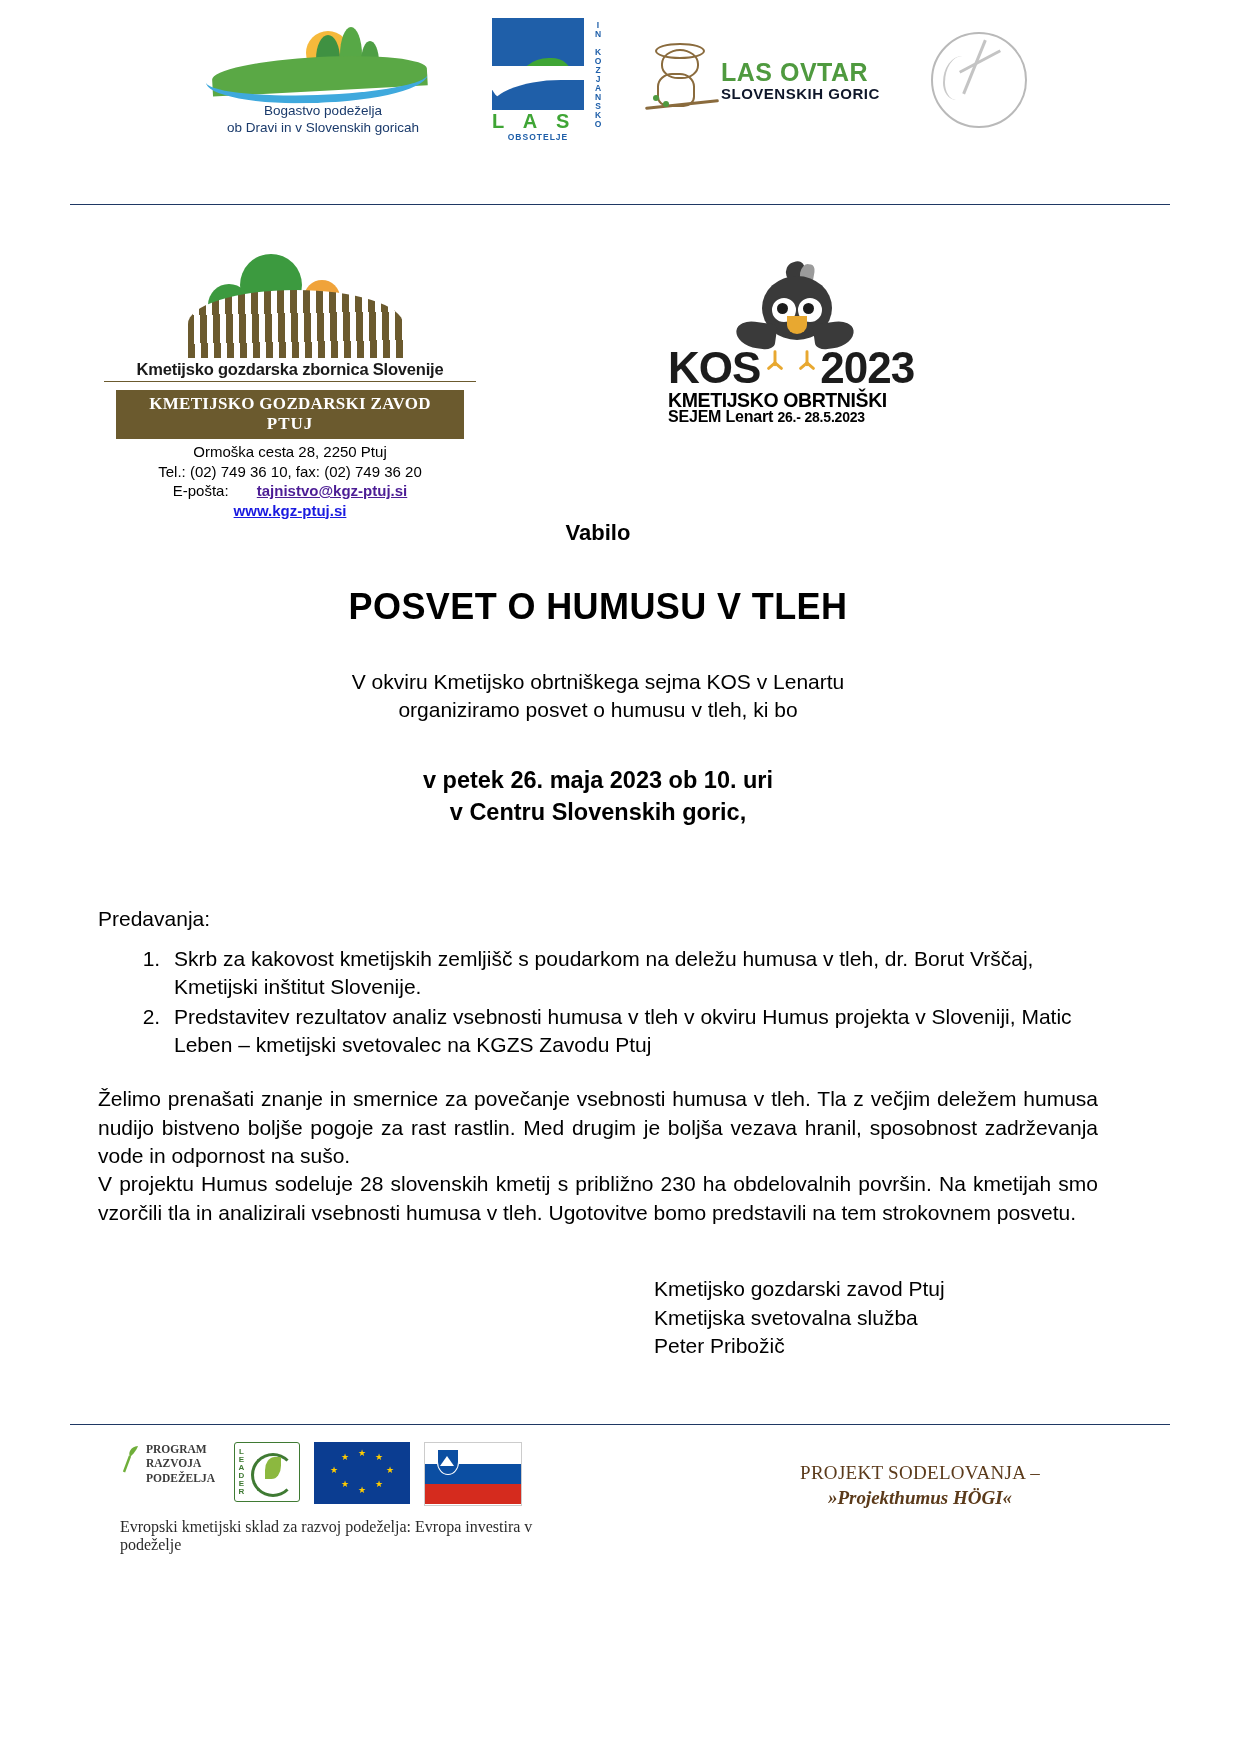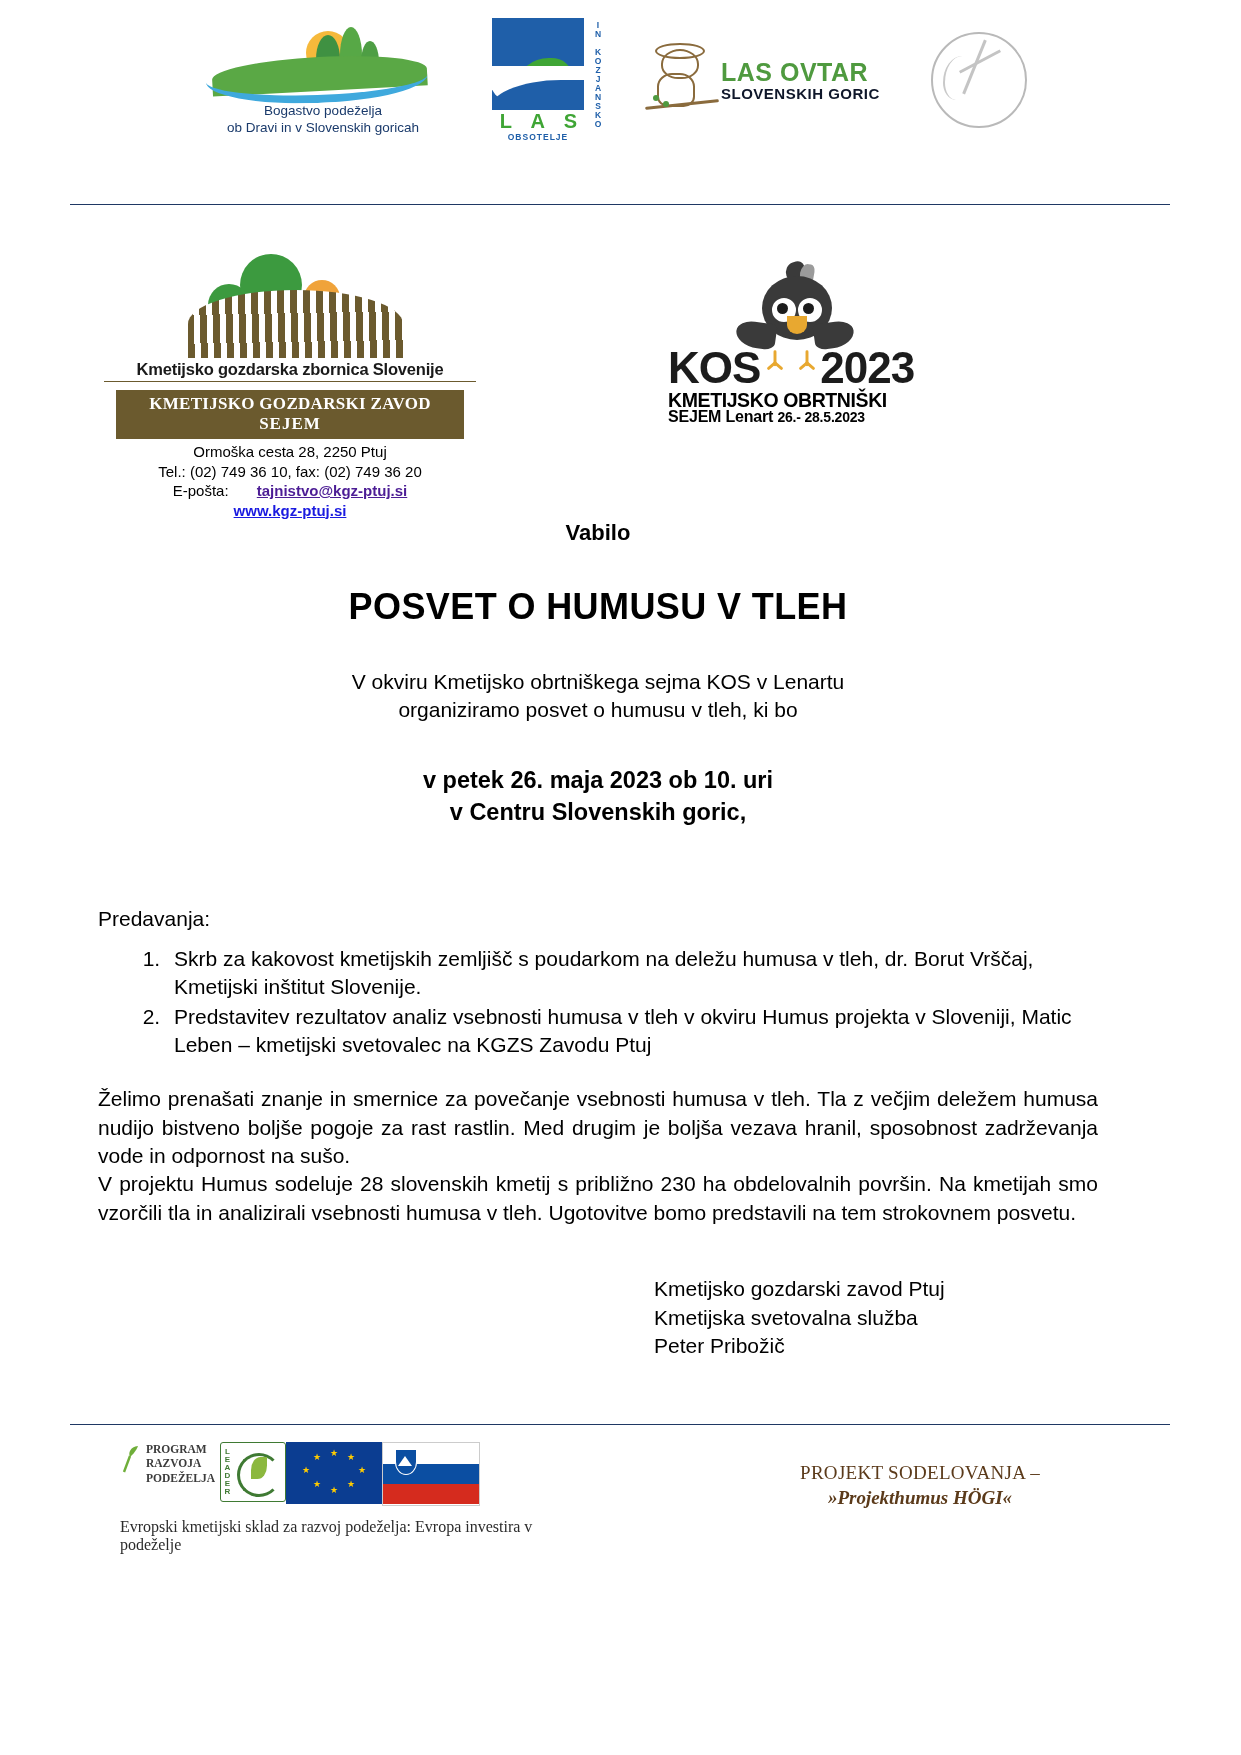--- a/index.html
+++ b/index.html
@@ -53,21 +53,21 @@
   .las-leaf { position:absolute; left:26px; top:40px; width:54px; height:46px; background:#3fa535; border-radius:60% 40% 55% 45%; }
   .las-curve {
     position:absolute; left:-6px; top:48px; width:104px; height:40px;
     background:#ffffff; border-radius:0 0 70% 30% / 0 0 100% 100%;
   }
   .las-curve2 {
     position:absolute; left:-4px; top:62px; width:104px; height:32px;
     background:#1f5fa9; border-radius:70% 0 0 0 / 100% 0 0 0;
   }
   .las-word {
-    position:absolute; left:4px; top:94px; width:92px; text-align:right;
+    position:absolute; left:4px; top:94px; width:92px; text-align:left;
     font-size:20px; font-weight:bold; letter-spacing:7px; color:#3fa535;
   }
   .las-sub {
     position:absolute; left:0px; top:116px; width:100px; text-align:center;
     font-size:8.5px; font-weight:bold; letter-spacing:1px; color:#1f5fa9;
   }
   .las-vert {
     position:absolute; left:92px; top:0px; height:116px; width:22px;
     font-size:8.5px; font-weight:bold; color:#1f5fa9;
     writing-mode:vertical-rl; text-orientation:upright;
@@ -156,21 +156,21 @@
   .pred-label { font-size:21px; margin-top:78px; }
   ol.lectures { font-size:21px; line-height:1.34; margin:14px 0 0 0; padding-left:68px; }
   ol.lectures li { margin-bottom:2px; padding-left:8px; }
   .body-para { font-size:21px; line-height:1.35; text-align:justify; margin-top:26px; }
   .body-para2 { font-size:21px; line-height:1.35; text-align:justify; margin-top:0px; }
   .sign { margin-top:48px; padding-left:556px; font-size:21px; line-height:1.36; }
 
   
   .hr-bot { position:absolute; left:70px; top:1424px; width:1100px; height:0; border-top:1.2px solid #1f3864; }
   .footer { position:absolute; left:70px; top:1436px; width:1100px; height:120px; }
-  .f-logos { position:absolute; left:50px; top:6px; display:flex; align-items:flex-start; }
+  .f-logos { position:absolute; left:50px; top:6px; display:flex; align-items:flex-start; gap:14px; }
   .f-prp { width:100px; position:relative; }
   .prp-mark { position:absolute; left:0; top:2px; width:22px; height:30px; }
   .prp-text { margin-left:26px; font-size:11.5px; font-weight:bold; line-height:1.25; color:#3b3b3b; font-family:"Liberation Serif", serif; }
   .f-leader { width:64px; height:58px; position:relative; border:1.5px solid #3f7a33; border-radius:3px; }
   .leader-v { position:absolute; left:2px; top:4px; font-size:8px; font-weight:bold; color:#3f7a33; writing-mode:vertical-rl; text-orientation:upright; letter-spacing:-1px; }
   .leader-c { position:absolute; left:16px; top:10px; width:38px; height:38px; border:3px solid #3f7a33; border-radius:50%; border-right-color:transparent; }
   .leader-leaf { position:absolute; left:30px; top:14px; width:16px; height:22px; background:#8cb83f; border-radius:60% 0 60% 0; }
   .f-eu { width:96px; height:62px; background:#0b3d91; position:relative; }
   .eu-star { position:absolute; color:#ffcc00; font-size:9px; line-height:1; }
   .f-si { width:96px; height:62px; position:relative; border:1px solid #cccccc; }
@@ -247,21 +247,21 @@
     <div class="kgzs-art">
       <div class="kg-ball-b"></div>
       <div class="kg-ball-a"></div>
       <div class="kg-ball-c"></div>
       <div class="kg-field"></div>
     </div>
     <div class="kgzs-name">Kmetijsko gozdarska zbornica Slovenije</div>
     <div class="kgzs-rule"></div>
     <div class="kgzs-band">
       <div>KMETIJSKO GOZDARSKI ZAVOD</div>
-      <div class="b2">SEJEM</div>
+      <div class="b2">PTUJ</div>
     </div>
     <div class="kgzs-contact">
       <div>Ormoška cesta 28, 2250 Ptuj</div>
       <div>Tel.: (02) 749 36 10, fax: (02) 749 36 20</div>
       <div>
         <span>E-pošta:</span>
         <span class="link">tajnistvo@kgz-ptuj.si</span>
       </div>
       <span class="www">www.kgz-ptuj.si</span>
     </div>

